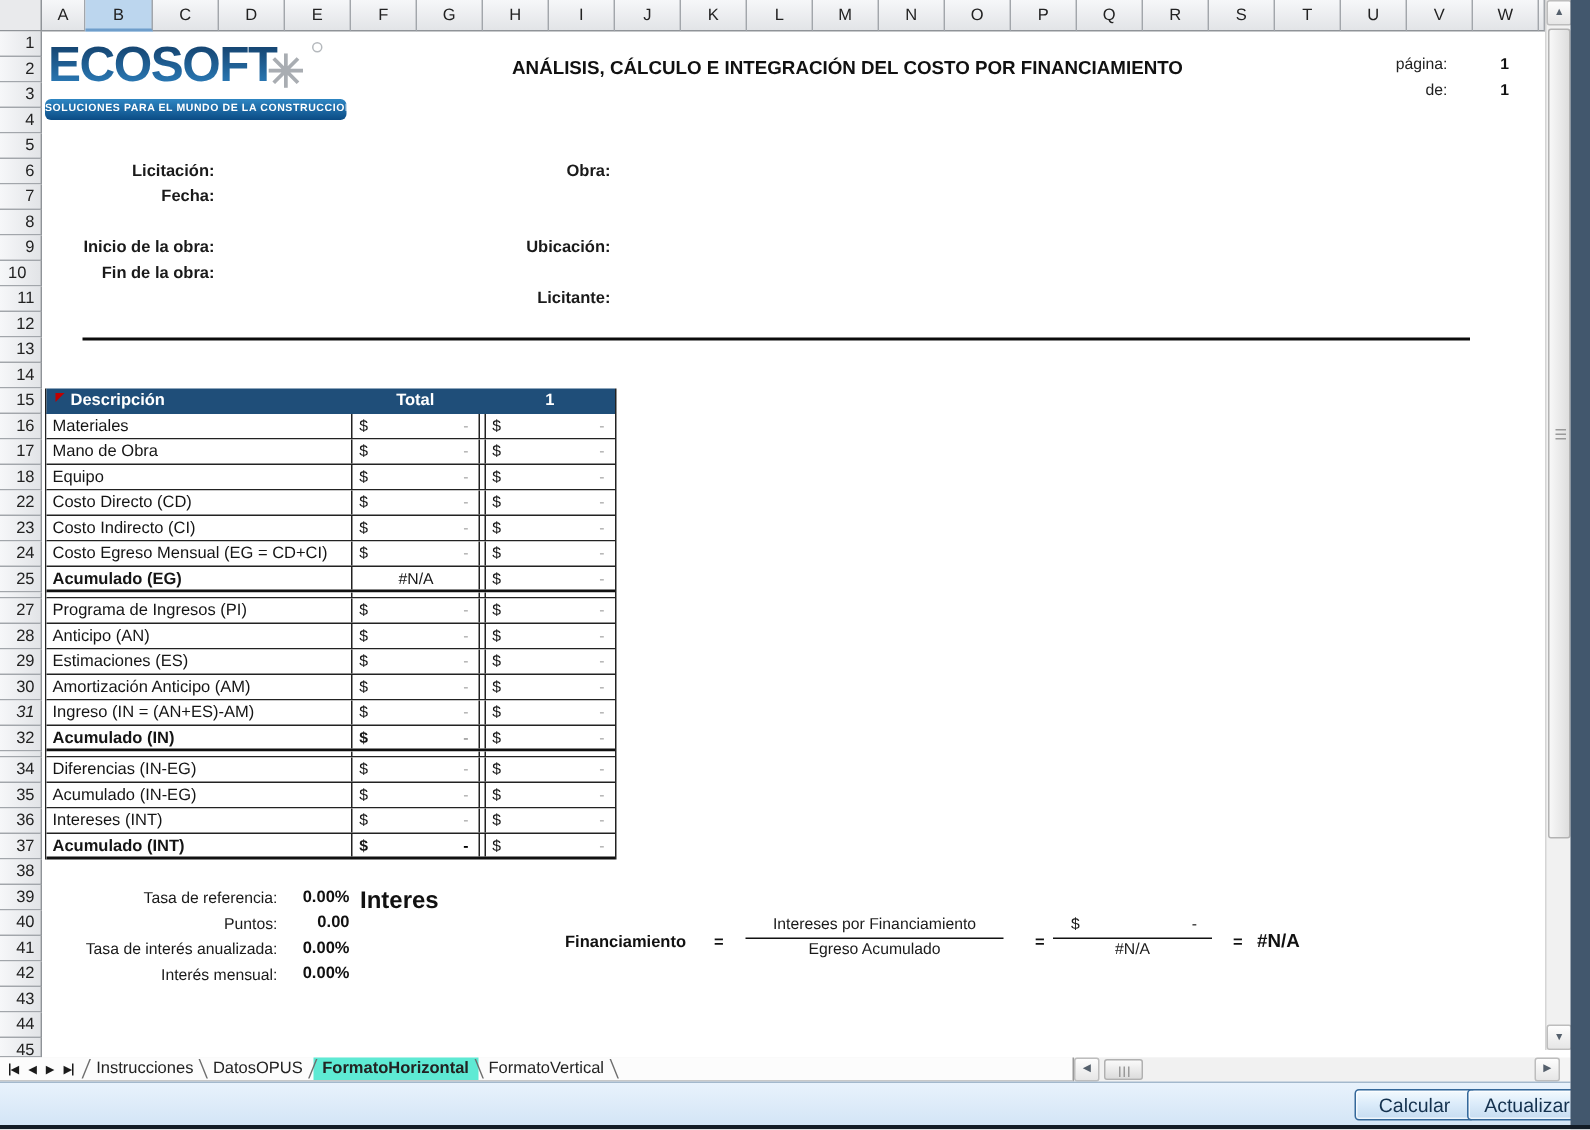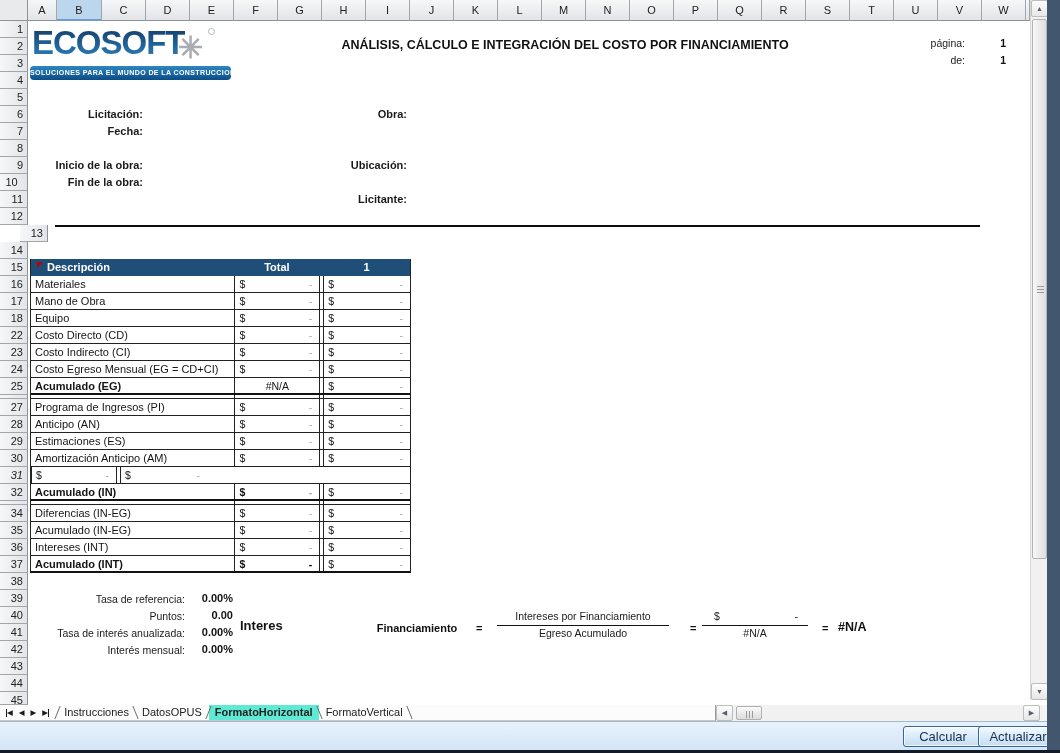--- a/index.html
+++ b/index.html
@@ -50,21 +50,21 @@
   .redmark { position:absolute; left:6px; top:3px; width:0; height:0; border-top:6px solid #c00000; border-right:6px solid transparent; }
   .money { display:flex; justify-content:space-between; padding:0 7px 0 4px; font-size:10.5px; line-height:16px; color:#151515; }
   .money .dash { color:#a8a8a8; }
   .money .dash.bk { color:#000; font-weight:700; }
   .na-c { display:block; text-align:center; font-size:10.5px; line-height:16px; color:#151515; }
   .trow .b { font-weight:700; }
 
   
   .ratel { position:absolute; width:162px; text-align:right; font-size:10.5px; color:#1a1a1a; }
   .ratev { position:absolute; width:48px; text-align:right; font-size:11px; font-weight:700; color:#111; }
-  .raten { position:absolute; font-size:13px; font-weight:700; color:#111;margin-top:26px; }
+  .raten { position:absolute; font-size:16px; font-weight:700; color:#111; }
   .f-lab { position:absolute; left:372px; top:622px; width:90px; text-align:center; font-size:11px; font-weight:700; color:#111; }
   .f-eq  { position:absolute; top:622px; font-size:11px; font-weight:700; color:#111; }
   .frac  { position:absolute; top:609px; text-align:center; font-size:10.5px; color:#1a1a1a; }
   .frac .top { display:flex; justify-content:center; border-bottom:1px solid #111; line-height:15px; padding-bottom:1px; }
   .frac .bot { line-height:15px; }
   .frac .mtop { justify-content:space-between; padding:0 10px 1px 12px; }
   .f-res { position:absolute; left:838px; top:620px; width:52px; font-size:12.5px; font-weight:700; color:#111; }
 
   
   .vsb { position:absolute; left:1030px; top:0; width:17px; height:700px; background:#f1f1f1; border-left:1px solid #d5d5d5; z-index:6; }
@@ -132,21 +132,21 @@
       <div class="rowh" style="height: 17px; line-height: 16px;">3</div>
       <div class="rowh" style="height: 17px; line-height: 16px;">4</div>
       <div class="rowh" style="height: 17px; line-height: 16px;">5</div>
       <div class="rowh" style="height: 17px; line-height: 16px;">6</div>
       <div class="rowh" style="height: 17px; line-height: 16px;">7</div>
       <div class="rowh" style="height: 17px; line-height: 16px;">8</div>
       <div class="rowh" style="height: 17px; line-height: 16px;">9</div>
       <div class="rowh" style="height: 17px; line-height: 16px; text-align: center;">10</div>
       <div class="rowh" style="height: 17px; line-height: 16px;">11</div>
       <div class="rowh" style="height: 17px; line-height: 16px;">12</div>
-      <div class="rowh" style="height: 17px; line-height: 16px; margin-left: 20px;">13</div>
+      <div class="rowh" style="height: 17px; line-height: 16px;">13</div>
       <div class="rowh" style="height: 17px; line-height: 16px;">14</div>
       <div class="rowh" style="height: 17px; line-height: 16px;">15</div>
       <div class="rowh" style="height: 17px; line-height: 16px;">16</div>
       <div class="rowh" style="height: 17px; line-height: 16px;">17</div>
       <div class="rowh" style="height: 17px; line-height: 16px;">18</div>
       <div class="rowh" style="height: 17px; line-height: 16px;">22</div>
       <div class="rowh" style="height: 17px; line-height: 16px;">23</div>
       <div class="rowh" style="height: 17px; line-height: 16px;">24</div>
       <div class="rowh" style="height: 17px; line-height: 16px;">25</div>
       <div class="rowh" style="height: 4px; line-height: 16px;">26</div>
@@ -372,20 +372,21 @@
           </div>
           <div class="c-gap"></div>
           <div class="c-p1">
             <div class="money">
               <span>$</span>
               <span class="dash">-</span>
             </div>
           </div>
         </div>
         <div class="trow">
+          <div class="c-desc">Ingreso (IN = (AN+ES)-AM)</div>
           <div class="c-tot">
             <div class="money">
               <span>$</span>
               <span class="dash">-</span>
             </div>
           </div>
           <div class="c-gap"></div>
           <div class="c-p1">
             <div class="money">
               <span>$</span>

